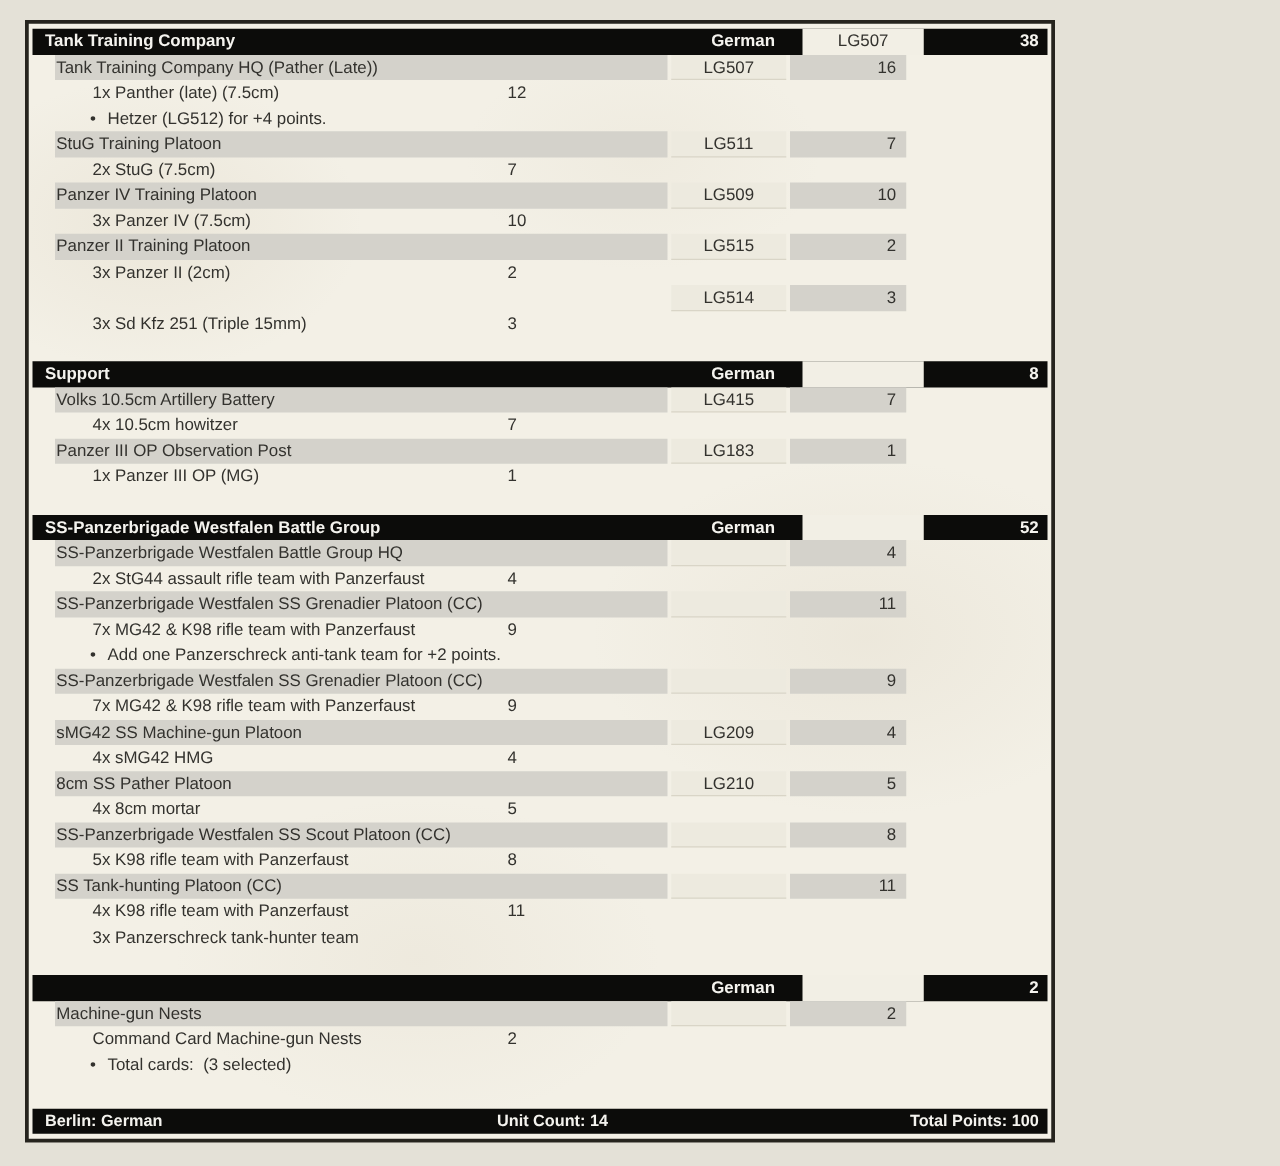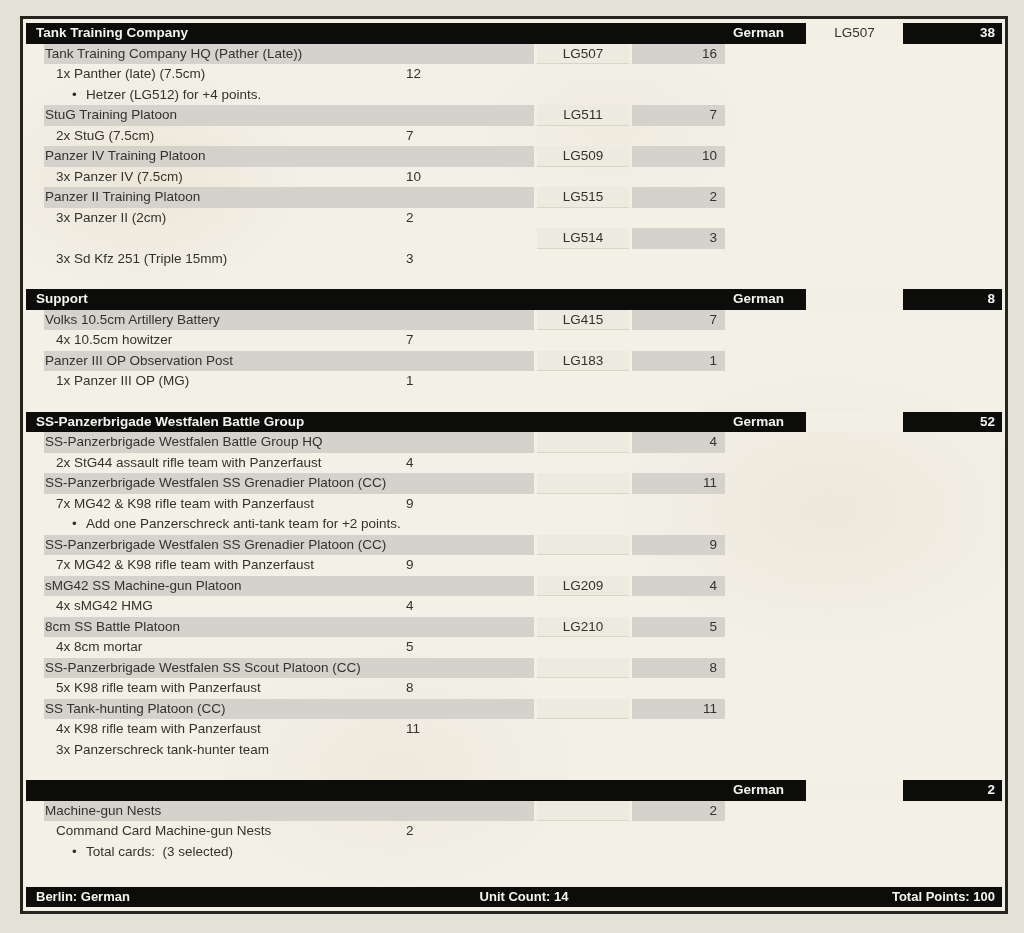--- a/index.html
+++ b/index.html
@@ -11,21 +11,21 @@
     height: 933px;
     position: relative;
     background: #e4e1d7;
     font-family: "Liberation Sans", sans-serif;
     overflow: hidden;
   }
   .panel {
     position: absolute;
     left: 20px;
     top: 16px;
-    width: 988px;
+    width: 824px;
     height: 898px;
     box-sizing: border-box;
     border: 3px solid #26241e;
     background:
       radial-gradient(ellipse 260px 180px at 12% 18%, rgba(206,193,168,0.20), transparent 65%),
       radial-gradient(ellipse 340px 220px at 82% 55%, rgba(202,189,164,0.16), transparent 65%),
       radial-gradient(ellipse 300px 200px at 38% 84%, rgba(206,194,170,0.14), transparent 65%),
       radial-gradient(ellipse 220px 140px at 60% 12%, rgba(210,199,176,0.12), transparent 65%),
       #f3f0e6;
     padding: 4px 3px;
@@ -81,21 +81,21 @@
     text-align: center;
   }
   .unit-row .u-points {
     position: absolute; left: 606px; top: 0;
     width: 93px; height: 100%;
     box-sizing: border-box;
     padding-right: 8px;
     background: #d4d2cb;
     text-align: right;
   }
-  .equip-row .e-name { position: absolute; left: 30px; top: 0; }
+  .equip-row .e-name { position: absolute; left: 48px; top: 0; }
   .equip-row .e-points {
     position: absolute; left: 380px; top: 0;
     width: 110px; text-align: left;
   }
   .bullet-row .b-dot { position: absolute; left: 46px; top: 0; }
   .bullet-row .b-text { position: absolute; left: 60px; top: 0; white-space: pre; }
 
   
   .footer-bar {
     position: absolute;
@@ -268,21 +268,21 @@
     <span class="u-code">LG209</span>
     <span class="u-points">4</span>
   </div>
 
   <div class="row equip-row">
     <span class="e-name">4x sMG42 HMG</span>
     <span class="e-points">4</span>
   </div>
 
   <div class="row unit-row">
-    <span class="u-name">8cm SS Battle Platoon</span>
+    <span class="u-name">8cm SS Pather Platoon</span>
     <span class="u-code">LG210</span>
     <span class="u-points">5</span>
   </div>
 
   <div class="row equip-row">
     <span class="e-name">4x 8cm mortar</span>
     <span class="e-points">5</span>
   </div>
 
   <div class="row unit-row">

